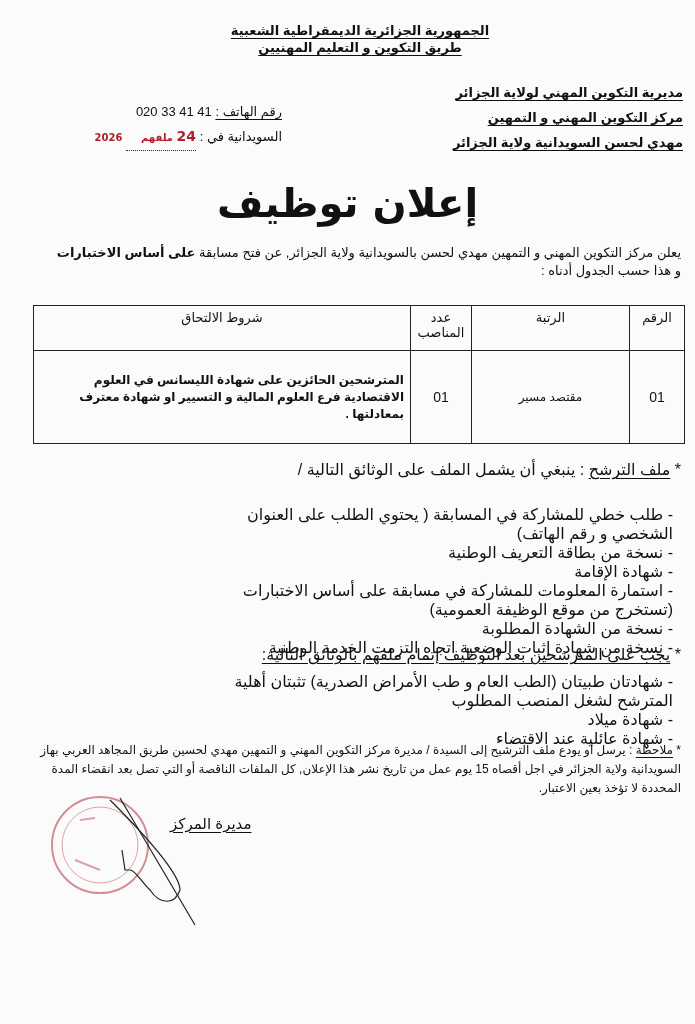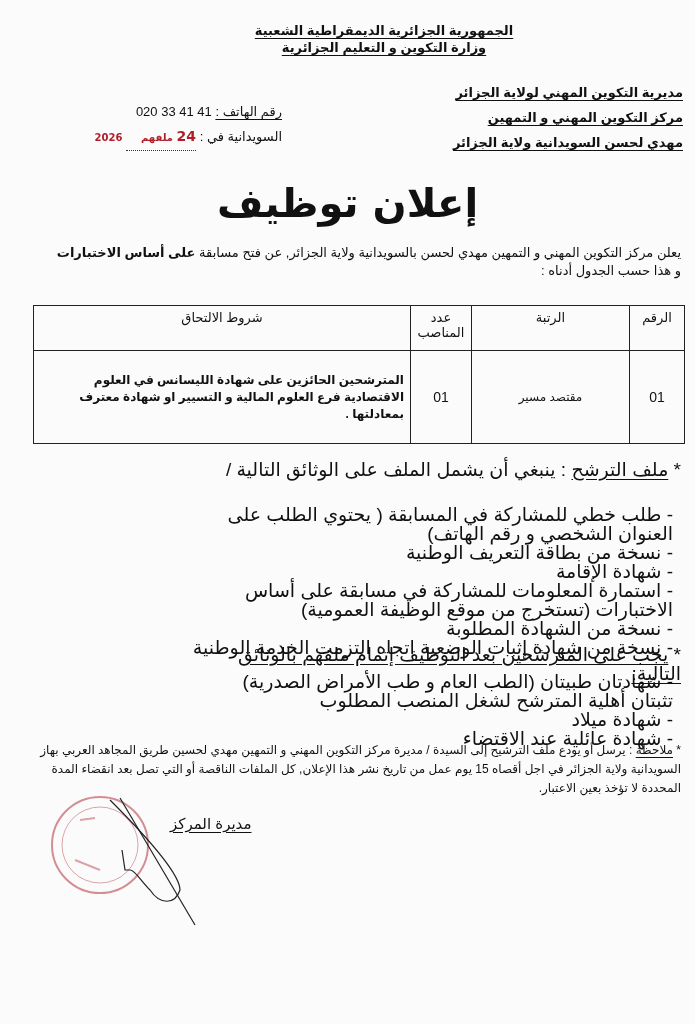--- a/index.html
+++ b/index.html
@@ -7,60 +7,60 @@
     width: 695px; height: 1024px; overflow: hidden;
     background: #fbfbfb;
     font-family: "Liberation Sans", "DejaVu Sans", sans-serif;
     color: #111;
     position: relative;
   }
   .page { position: absolute; inset: 0; direction: rtl; }
   .u { text-decoration: underline; text-underline-offset: 3px; }
   .b { font-weight: bold; }
 
-  .republic { position: absolute; top: 22px; left: 230px; width: 260px; text-align: center; font-size: 13px; font-weight: bold; line-height: 17px; margin-left: 24px; }
+  .republic { position: absolute; top: 22px; left: 230px; width: 260px; text-align: center; font-size: 13px; font-weight: bold; line-height: 17px; }
   .org { position: absolute; top: 80px; right: 12px; width: 240px; text-align: right; font-size: 13px; font-weight: bold; line-height: 25px; }
   .contact { position: absolute; top: 100px; left: 52px; width: 230px; text-align: right; font-size: 13px; line-height: 24px; }
   .contact .phone-num { direction: ltr; unicode-bidi: embed; }
   .date-stamp { color: #b01e2a; font-weight: bold; font-family: "DejaVu Sans", sans-serif; font-size: 10px; }
   .date-day { font-size: 14px; }
   .dots { border-bottom: 1px dotted #333; display: inline-block; width: 70px; }
 
   .title { position: absolute; top: 180px; left: 0; width: 695px; text-align: center; font-size: 40px; font-weight: bold; font-family: "DejaVu Sans", sans-serif; direction: rtl; }
 
   .intro { position: absolute; top: 244px; right: 14px; width: 660px; font-size: 13px; line-height: 18px; text-align: right; }
 
   table.jobs { position: absolute; top: 305px; left: 33px; width: 652px; border-collapse: collapse; direction: rtl; font-size: 13px; }
   table.jobs td, table.jobs th { border: 1.5px solid #222; padding: 4px 6px; vertical-align: top; font-weight: normal; }
   table.jobs th { height: 36px; text-align: center; }
   table.jobs td { height: 84px; vertical-align: middle; text-align: center; }
   table.jobs td.cond { text-align: right; font-weight: bold; font-size: 12px; line-height: 17px; }
   .num { font-weight: bold; font-size: 14px; }
 
-  .section { position: absolute; right: 14px; width: 460px; text-align: right; font-size: 19px; line-height: 19px; }
+  .section { position: absolute; right: 14px; width: 460px; text-align: right; font-size: 16px; line-height: 19px; }
   .docs-head { top: 460px; }
   .docs-list { top: 497px; width: 500px; }
   .after-head { top: 645px; width: 460px; }
   .after-list { top: 664px; width: 470px; }
   ul.dash { list-style: none; margin: 8px; padding: 0; }
   ul.dash li::before { content: "- "; }
 
   .note { position: absolute; top: 741px; right: 14px; width: 660px; text-align: right; font-size: 12px; line-height: 19px; }
 
   .sign { position: absolute; top: 815px; left: 170px; font-size: 15px; text-align: right; }
   .stamp { position: absolute; top: 790px; left: 40px; width: 170px; height: 140px; }
 </style>
 </head>
 <body>
 
 <div class="page">
 
   <div class="republic">
     <div class="u">الجمهورية الجزائرية الديمقراطية الشعبية</div>
-    <div class="u">وزارة التكوين و التعليم الجزائرية</div>
+    <div class="u">طريق التكوين و التعليم المهنيين</div>
   </div>
 
   <div class="org">
     <div class="u">مديرية التكوين المهني لولاية الجزائر</div>
     <div class="u">مركز التكوين المهني و التمهين</div>
     <div class="u">مهدي لحسن السويدانية ولاية الجزائر</div>
   </div>
 
   <div class="contact">
     <div>

